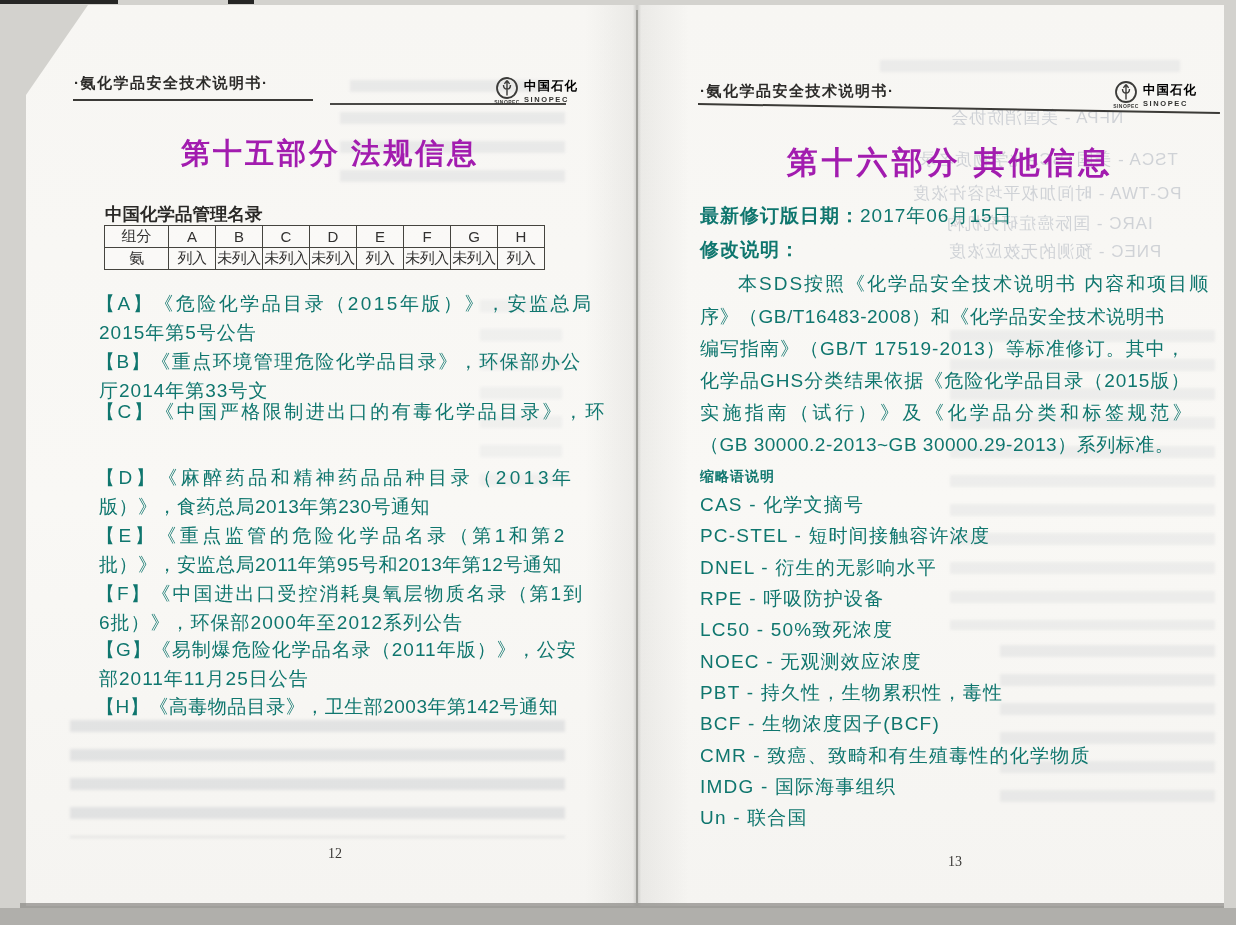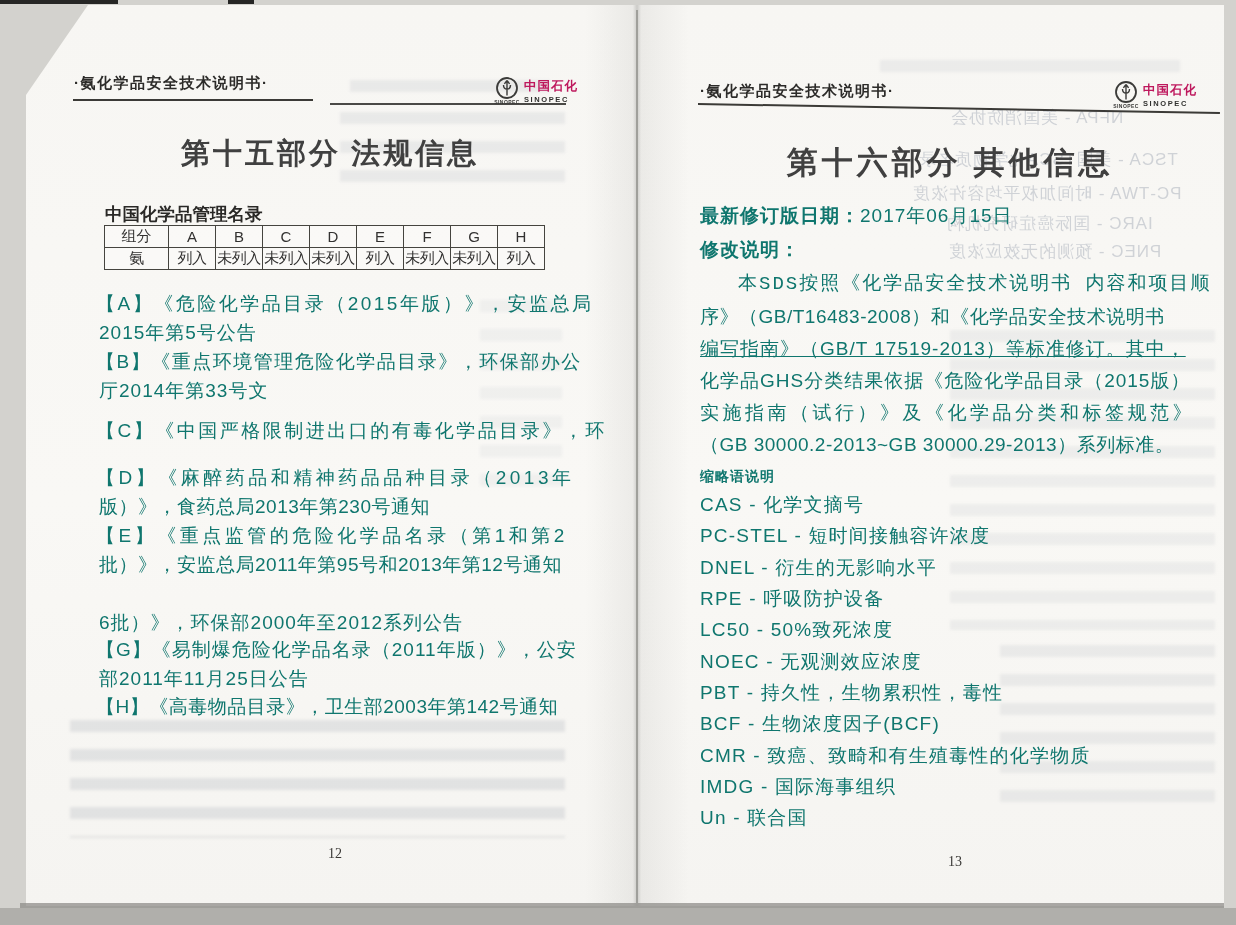--- a/index.html
+++ b/index.html
@@ -11,39 +11,39 @@
   .bottom-band{position:absolute;left:0;top:908px;width:1236px;height:17px;background:#b0afab;}
   .bottom-edge{position:absolute;left:20px;top:903px;width:1204px;height:5px;background:#8f8e8a;opacity:.75;}
   .top-sliver{position:absolute;top:0;height:4px;background:#262625;}
   .spine-shade{position:absolute;left:585px;top:5px;width:104px;height:901px;
     background:linear-gradient(90deg,rgba(0,0,0,0) 0%,rgba(70,70,66,.07) 46%,rgba(50,50,46,.22) 50%,rgba(70,70,66,.07) 54%,rgba(0,0,0,0) 100%);}
   .spine-line{position:absolute;left:636px;top:10px;width:2px;height:893px;background:#94938e;opacity:.8;}
 
   .hdr{position:absolute;font-weight:700;font-size:15px;color:#2c2b29;letter-spacing:1.5px;white-space:nowrap;z-index:3;}
   .rule{position:absolute;height:2px;background:#3b3a37;z-index:3;}
   .title{position:absolute;text-align:center;font-family:"Liberation Serif",serif;font-weight:700;
-         color:#404040;white-space:nowrap;z-index:3;}
+         color:#a21caf;white-space:nowrap;z-index:3;}
   .bhead{position:absolute;font-weight:700;font-size:17.5px;color:#2a2927;white-space:nowrap;z-index:3;}
   .bline{position:absolute;font-size:19px;line-height:26px;color:#0f766e;white-space:nowrap;z-index:3;}
   .pagenum{position:absolute;width:34px;text-align:center;font-family:"Liberation Serif",serif;
            font-size:14px;color:#3a3936;z-index:3;}
 
   .ls05{letter-spacing:.5px}.ls1{letter-spacing:1px}.ls12{letter-spacing:1.2px}
   .ls15{letter-spacing:1.5px}.ls2{letter-spacing:2px}.ls25{letter-spacing:2.5px}.ls35{letter-spacing:3.5px}
   .indent{padding-left:38px;}
 
   .regtable{position:absolute;left:104px;top:225px;border-collapse:collapse;z-index:3;}
   .regtable td{border:1.6px solid #45443f;text-align:center;font-size:15px;color:#323130;
                height:21px;padding:0;background:rgba(255,255,255,.25);}
   .regtable tr:nth-child(2) td{letter-spacing:-.5px;}
 
   .logo{position:absolute;display:flex;align-items:flex-start;z-index:3;}
   .logo svg{display:block;}
   .logo-text{margin-left:4px;margin-top:2px;}
-  .logo-cn{font-weight:700;font-size:12.5px;color:#be185d;letter-spacing:1px;white-space:nowrap;}
+  .logo-cn{font-weight:700;font-size:12.5px;color:#000000;letter-spacing:1px;white-space:nowrap;}
   .logo-en{font-weight:700;font-size:7.5px;color:#30302e;letter-spacing:1.6px;white-space:nowrap;}
   .logo-sub{font-weight:700;font-size:5px;color:#3a3a38;letter-spacing:.4px;text-align:center;width:26px;margin-top:-3px;}
 
   .bleedtext{position:absolute;transform:scaleX(-1);color:#99a1af;opacity:.42;filter:blur(.6px);
              font-size:17px;white-space:nowrap;z-index:1;letter-spacing:1px;}
   .stripe{position:absolute;z-index:1;filter:blur(1.6px);
     background:repeating-linear-gradient(180deg,rgba(139,146,159,.38) 0 12px,rgba(0,0,0,0) 12px 29px);}
 </style>
 </head>
 <body>
@@ -115,25 +115,26 @@
       <td>未列入</td>
       <td>列入</td>
     </tr>
   </tbody>
     </table>
 
   <div class="bline ls25" style="left:96px;top:291px;">【A】《危险化学品目录（2015年版）》，安监总局</div>
   <div class="bline ls1" style="left:99px;top:320px;">2015年第5号公告</div>
   <div class="bline ls15" style="left:96px;top:349px;">【B】《重点环境管理危险化学品目录》，环保部办公</div>
   <div class="bline ls1" style="left:99px;top:378px;">厅2014年第33号文</div>
-  <div class="bline ls25" style="left:96px;top:418px;text-align:right;">【C】《中国严格限制进出口的有毒化学品目录》，环</div>
+  <div class="bline ls25" style="left:96px;top:399px;text-align:right;">【C】《中国严格限制进出口的有毒化学品目录》，环</div>
   <div class="bline ls35" style="left:96px;top:465px;">【D】《麻醉药品和精神药品品种目录（2013年</div>
   <div class="bline ls05" style="left:99px;top:494px;">版）》，食药总局2013年第230号通知</div>
   <div class="bline ls35" style="left:96px;top:523px;">【E】《重点监管的危险化学品名录（第1和第2</div>
   <div class="bline ls05" style="left:99px;top:552px;">批）》，安监总局2011年第95号和2013年第12号通知</div>
+  <div class="bline ls2" style="left:96px;top:581px;">【F】《中国进出口受控消耗臭氧层物质名录（第1到</div>
   <div class="bline ls1" style="left:99px;top:610px;text-align:right;">6批）》，环保部2000年至2012系列公告</div>
   <div class="bline ls1" style="left:96px;top:637px;">【G】《易制爆危险化学品名录（2011年版）》，公安</div>
   <div class="bline ls1" style="left:99px;top:666px;">部2011年11月25日公告</div>
   <div class="bline ls05" style="left:96px;top:694px;">【H】《高毒物品目录》，卫生部2003年第142号通知</div>
 
   <div class="pagenum" style="left:318px;top:846px;">12</div>
 
   <div class="stripe" style="left:340px;top:112px;width:225px;height:78px;opacity:.35;"></div>
   <div class="stripe" style="left:350px;top:80px;width:200px;height:16px;opacity:.35;"></div>
   <div class="stripe" style="left:480px;top:300px;width:82px;height:200px;opacity:.22;"></div>
@@ -156,23 +157,23 @@
     </div>
   </div>
 
   <div class="title" style="left:680px;top:142px;width:540px;font-size:31px;letter-spacing:4px;">第十六部分 其他信息</div>
 
   <div class="bline ls1" style="left:700px;top:203px;">
     <span style="font-weight:700;">最新修订版日期：</span><span>2017年06月15日</span>
   </div>
   <div class="bline ls1" style="left:700px;top:237px;font-weight:700;">修改说明：</div>
 
-  <div class="bline ls2 indent" style="left:700px;top:271px;font-family:Liberation Mono, monospace;">本SDS按照《化学品安全技术说明书 内容和项目顺</div>
+  <div class="bline ls2 indent" style="left:700px;top:271px;">本SDS按照《化学品安全技术说明书 内容和项目顺</div>
   <div class="bline ls05" style="left:700px;top:304px;">序》（GB/T16483-2008）和《化学品安全技术说明书</div>
-  <div class="bline ls1" style="left:700px;top:336px;text-decoration:underline;">编写指南》（GB/T 17519-2013）等标准修订。其中，</div>
+  <div class="bline ls1" style="left:700px;top:336px;">编写指南》（GB/T 17519-2013）等标准修订。其中，</div>
   <div class="bline ls1" style="left:700px;top:368px;">化学品GHS分类结果依据《危险化学品目录（2015版）</div>
   <div class="bline ls35" style="left:700px;top:400px;">实施指南（试行）》及《化学品分类和标签规范》</div>
   <div class="bline ls05" style="left:700px;top:432px;">（GB 30000.2-2013~GB 30000.29-2013）系列标准。</div>
 
   <div class="bline ls1" style="left:700px;top:463px;font-weight:700;font-size:14px;">缩略语说明</div>
 
   <div class="bline ls12" style="left:700px;top:492px;">CAS - 化学文摘号</div>
   <div class="bline ls12" style="left:700px;top:523px;">PC-STEL - 短时间接触容许浓度</div>
   <div class="bline ls12" style="left:700px;top:555px;">DNEL - 衍生的无影响水平</div>
   <div class="bline ls12" style="left:700px;top:586px;">RPE - 呼吸防护设备</div>

